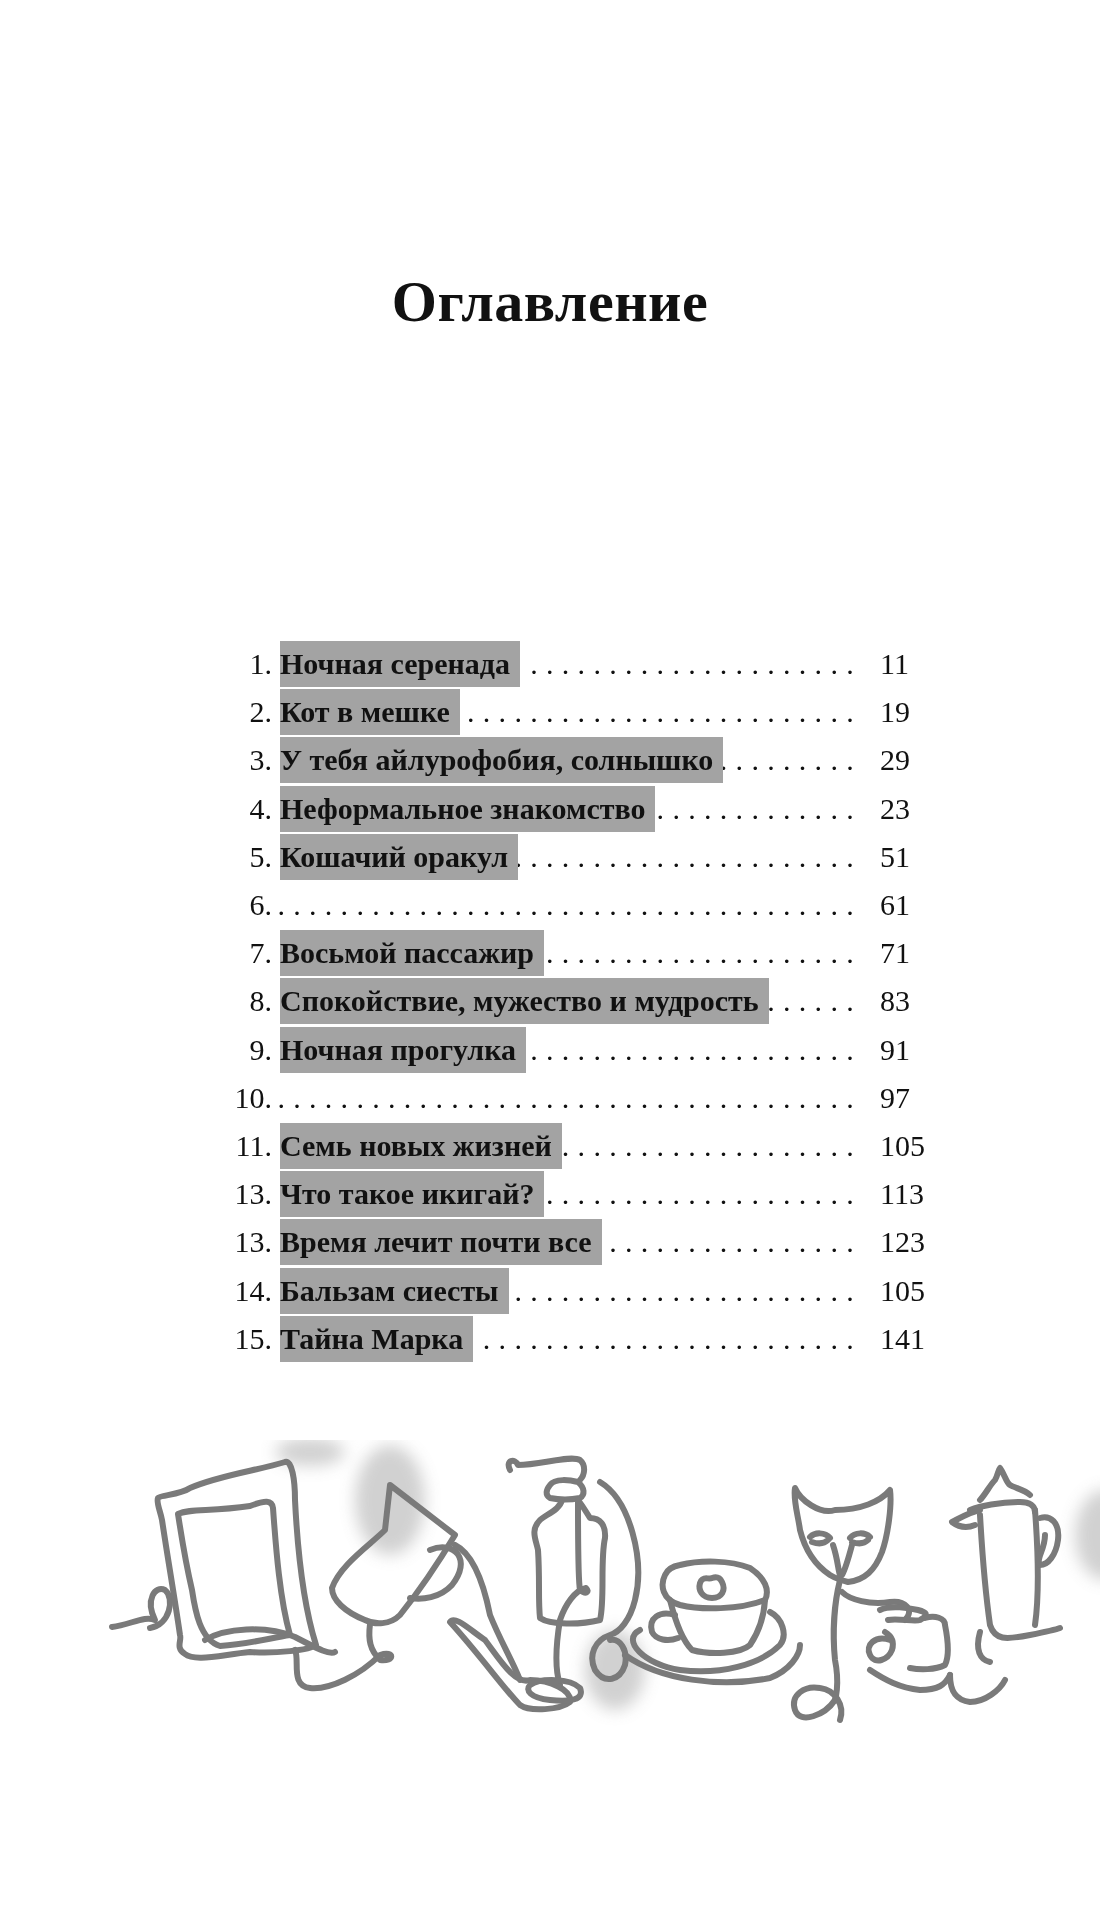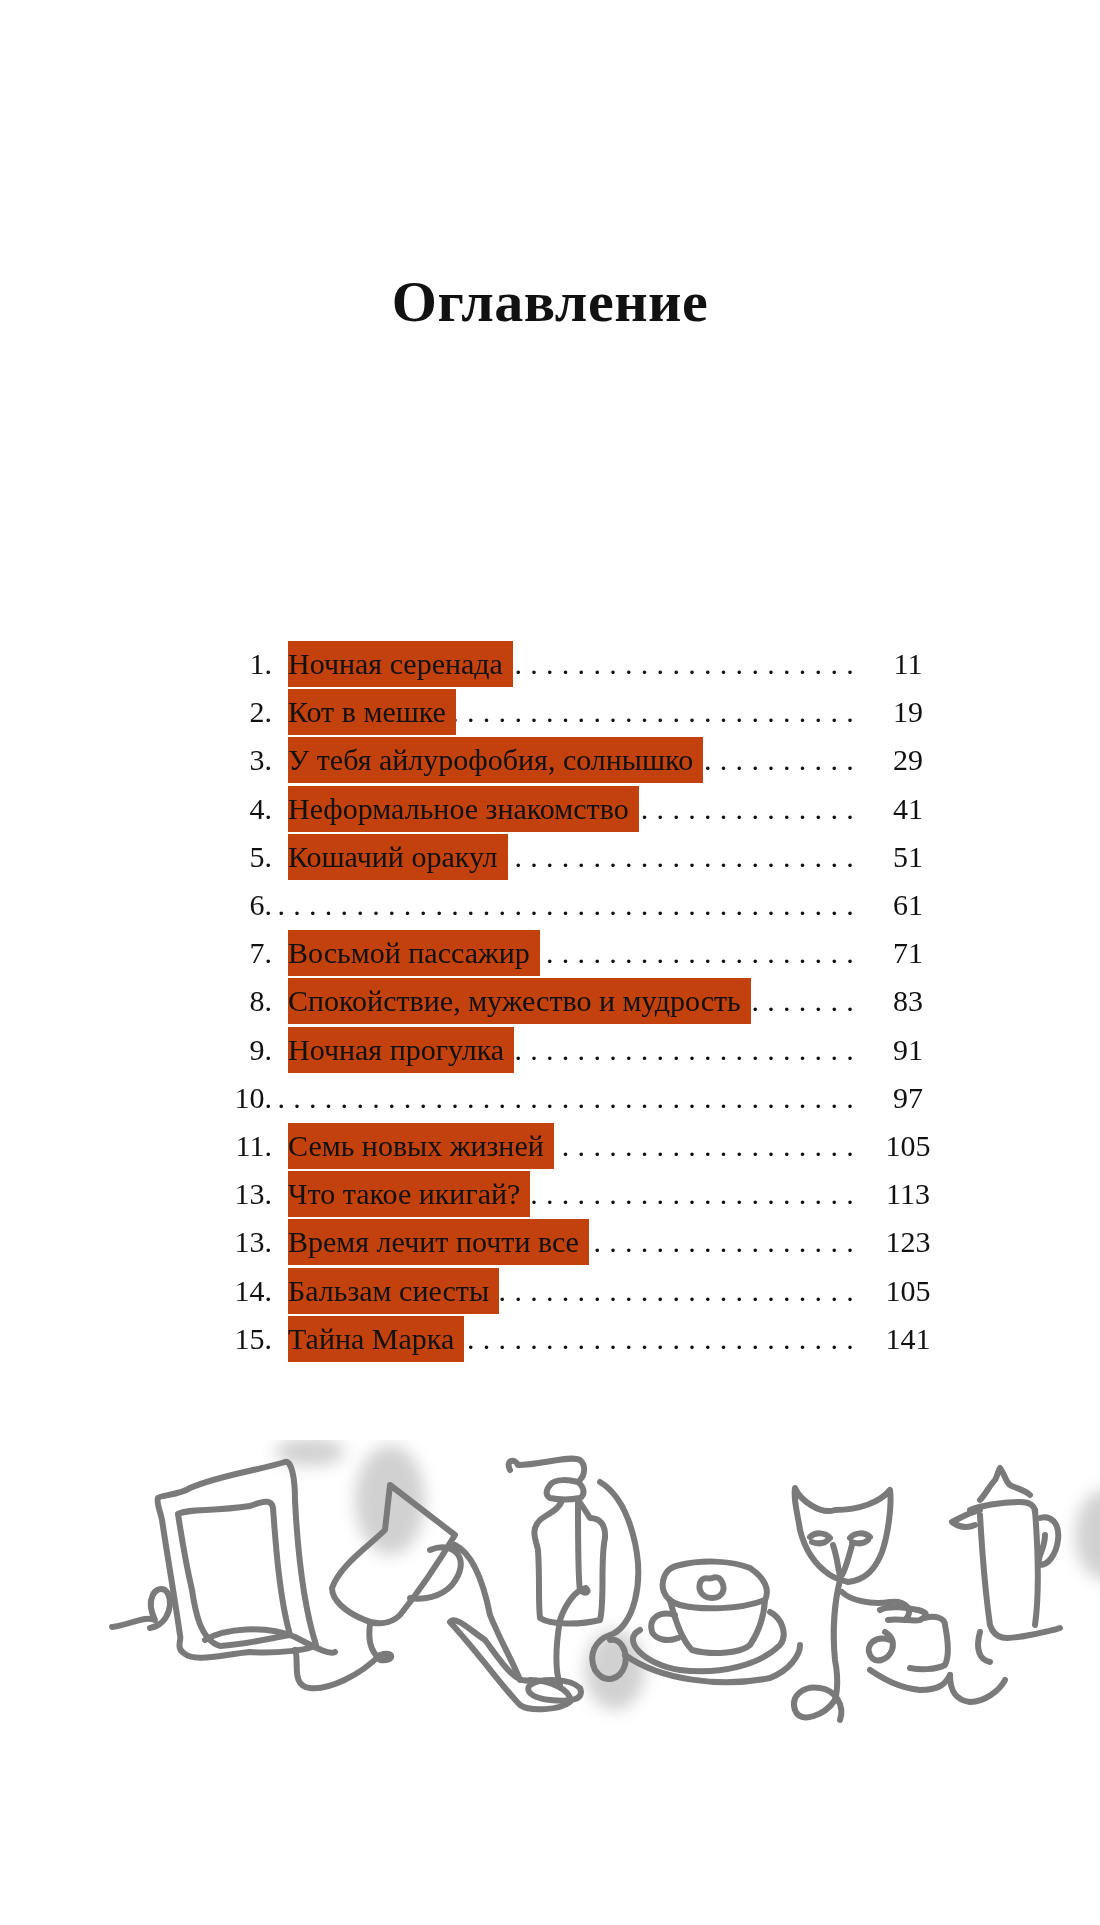--- a/index.html
+++ b/index.html
@@ -3,23 +3,23 @@
 <meta charset="utf-8">
 <style>
   html, body { margin: 0; padding: 0; background: #ffffff; }
   body { width: 1100px; height: 1925px; position: relative; overflow: hidden;
          font-family: "Liberation Serif", "DejaVu Serif", serif; color: #111; }
   .page-title { position: absolute; top: 262px; left: 0; width: 1100px; text-align: center;
          font-size: 58px; font-weight: bold; letter-spacing: 0.5px; margin: 0; line-height: 80px; color: #111; }
   .toc { position: absolute; top: 640px; left: 220px; width: 716px; }
   .toc-row { position: relative; height: 48.2px; display: flex; align-items: center; font-size: 30px; line-height: 46px; }
   .toc-num { width: 52px; text-align: right; flex: none; }
-  .toc-title { margin-left: 16px; white-space: nowrap; background: #c2410c; padding-right: 10px; position: relative; z-index: 2; flex: none; }
+  .toc-title { margin-left: 8px; white-space: nowrap; background: #a3a3a3; padding-right: 10px; position: relative; z-index: 2; flex: none; font-weight: bold; }
   .toc-dots { flex: 1; overflow: hidden; white-space: nowrap; letter-spacing: 8.3px; position: relative; z-index: 1; direction: rtl; margin-right: 18px; }
-  .toc-page { width: 56px; text-align: center; flex: none; }
+  .toc-page { width: 56px; text-align: left; flex: none; }
   .illustration { position: absolute; left: 100px; top: 1440px; width: 1000px; height: 320px; }
 </style>
 </head>
 <body>
 
 <h1 class="page-title">Оглавление</h1>
 
 <div class="toc">
   <div class="toc-row">
     <span class="toc-num">1.</span>
@@ -36,21 +36,21 @@
   <div class="toc-row">
     <span class="toc-num">3.</span>
     <span class="toc-title">У тебя айлурофобия, солнышко</span>
     <span class="toc-dots">..........................................................</span>
     <span class="toc-page">29</span>
   </div>
   <div class="toc-row">
     <span class="toc-num">4.</span>
     <span class="toc-title">Неформальное знакомство</span>
     <span class="toc-dots">..........................................................</span>
-    <span class="toc-page">41</span>
+    <span class="toc-page">23</span>
   </div>
   <div class="toc-row">
     <span class="toc-num">5.</span>
     <span class="toc-title">Кошачий оракул</span>
     <span class="toc-dots">..........................................................</span>
     <span class="toc-page">51</span>
   </div>
   <div class="toc-row">
     <span class="toc-num">6.</span>
     <span class="toc-dots">..........................................................</span>

